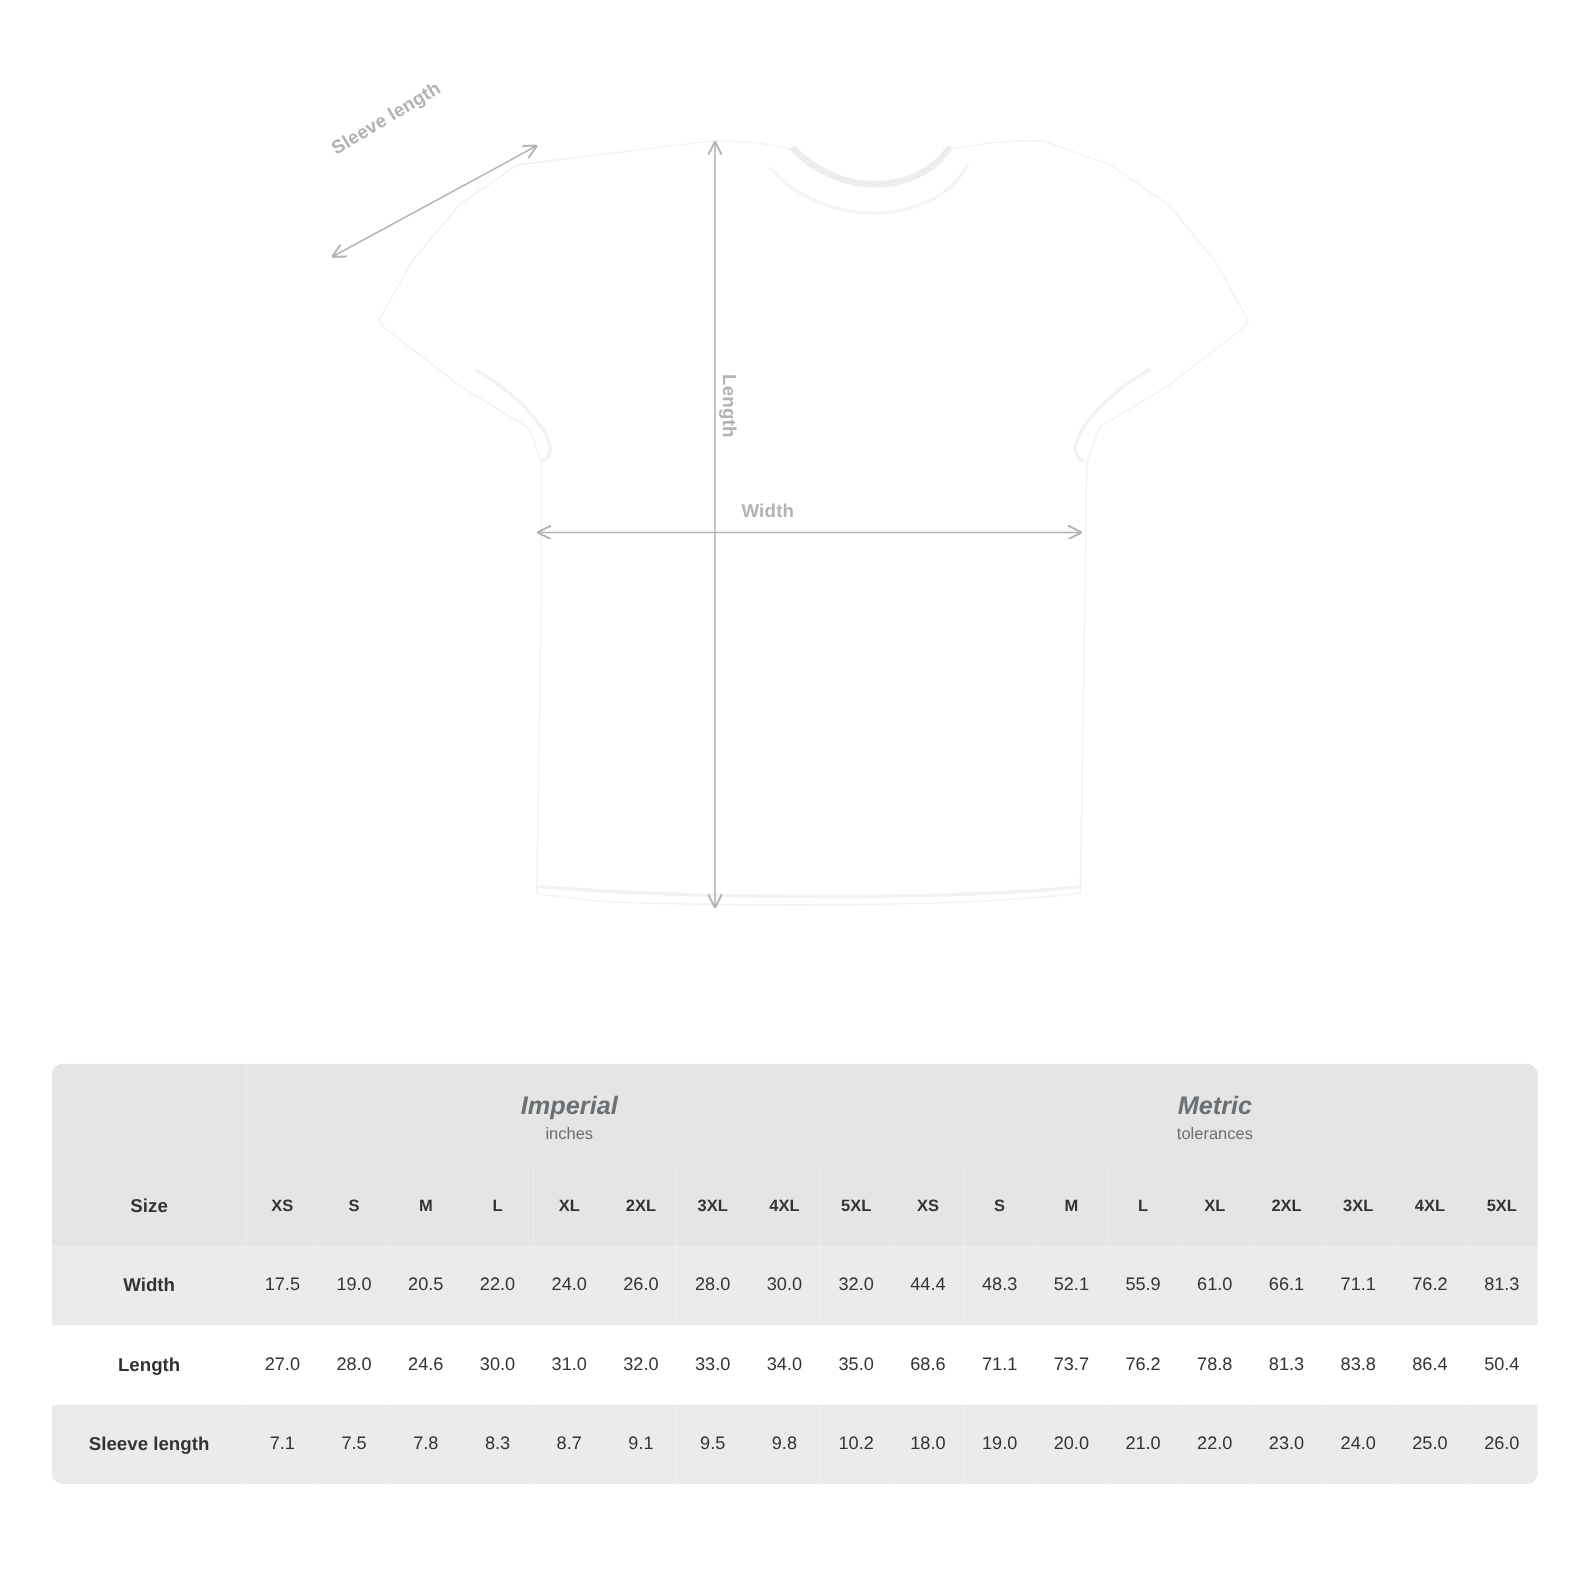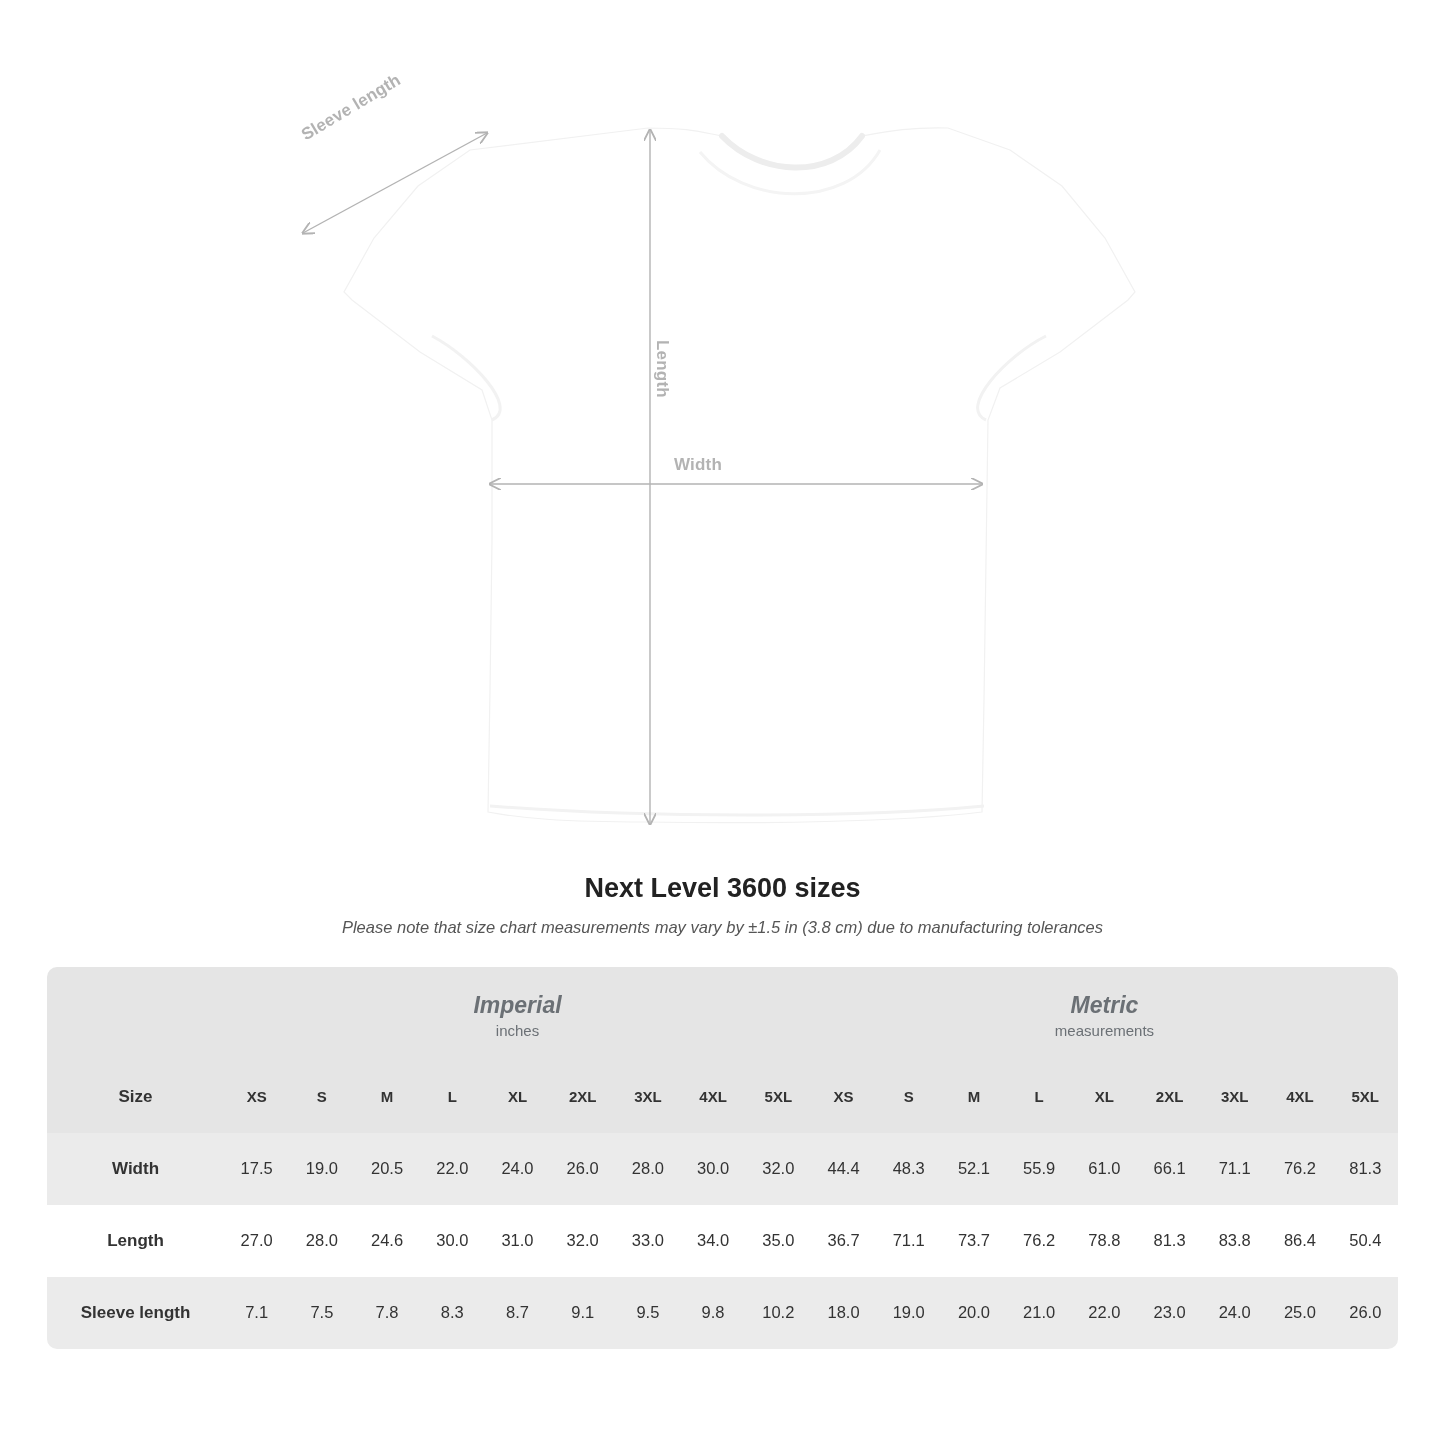--- a/index.html
+++ b/index.html
@@ -182,41 +182,37 @@
 
         <line x1="303" y1="233" x2="487" y2="133" stroke="#b3b3b3" stroke-width="1.4" marker-start="url(#arrHs)" marker-end="url(#arrH)"></line>
       </g>
     </svg>
 
     <div class="dim-label label-sleeve">Sleeve length</div>
     <div class="dim-label label-length">Length</div>
     <div class="dim-label label-width">Width</div>
   </div>
 
-  <div class="title-block">
-    <h1 class="chart-title">Next Level 3600 sizes</h1>
-    <p class="chart-note">Please note that size chart measurements may vary by ±1.5 in (3.8 cm) due to manufacturing tolerances</p>
-  </div>
 
   <div class="table-wrap">
     <table class="size-table">
       <colgroup>
         <col style="width:177px">
         <col span="18" style="width:65.2px">
       </colgroup>
       <tbody>
           <tr class="head-row">
         <th></th>
         <th colspan="9">
           <span class="unit-name">Imperial</span>
           <span class="unit-sub">inches</span>
         </th>
         <th colspan="9">
           <span class="unit-name">Metric</span>
-          <span class="unit-sub">measurements</span>
+          <span class="unit-sub">tolerances</span>
         </th>
       </tr>
 
       <tr class="row-size">
         <td class="row-label">Size</td>
         <td class="cell">XS</td>
         <td class="cell">S</td>
         <td class="cell">M</td>
         <td class="cell">L</td>
         <td class="cell">XL</td>
@@ -261,21 +257,21 @@
         <td class="row-label">Length</td>
         <td class="cell">27.0</td>
         <td class="cell">28.0</td>
         <td class="cell">24.6</td>
         <td class="cell">30.0</td>
         <td class="cell">31.0</td>
         <td class="cell">32.0</td>
         <td class="cell">33.0</td>
         <td class="cell">34.0</td>
         <td class="cell">35.0</td>
-        <td class="cell">36.7</td>
+        <td class="cell">68.6</td>
         <td class="cell">71.1</td>
         <td class="cell">73.7</td>
         <td class="cell">76.2</td>
         <td class="cell">78.8</td>
         <td class="cell">81.3</td>
         <td class="cell">83.8</td>
         <td class="cell">86.4</td>
         <td class="cell">50.4</td>
       </tr>
 

